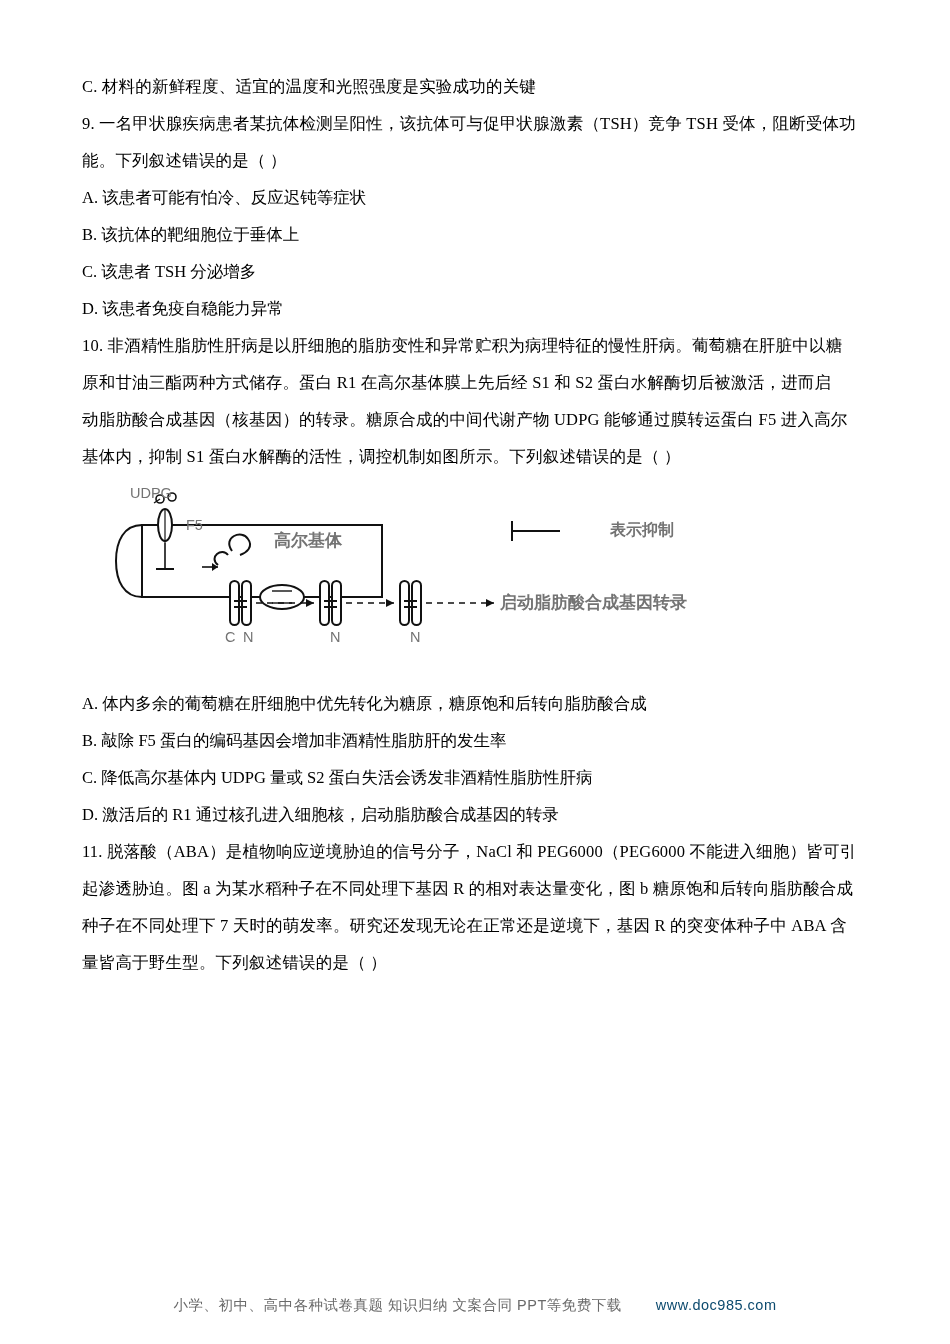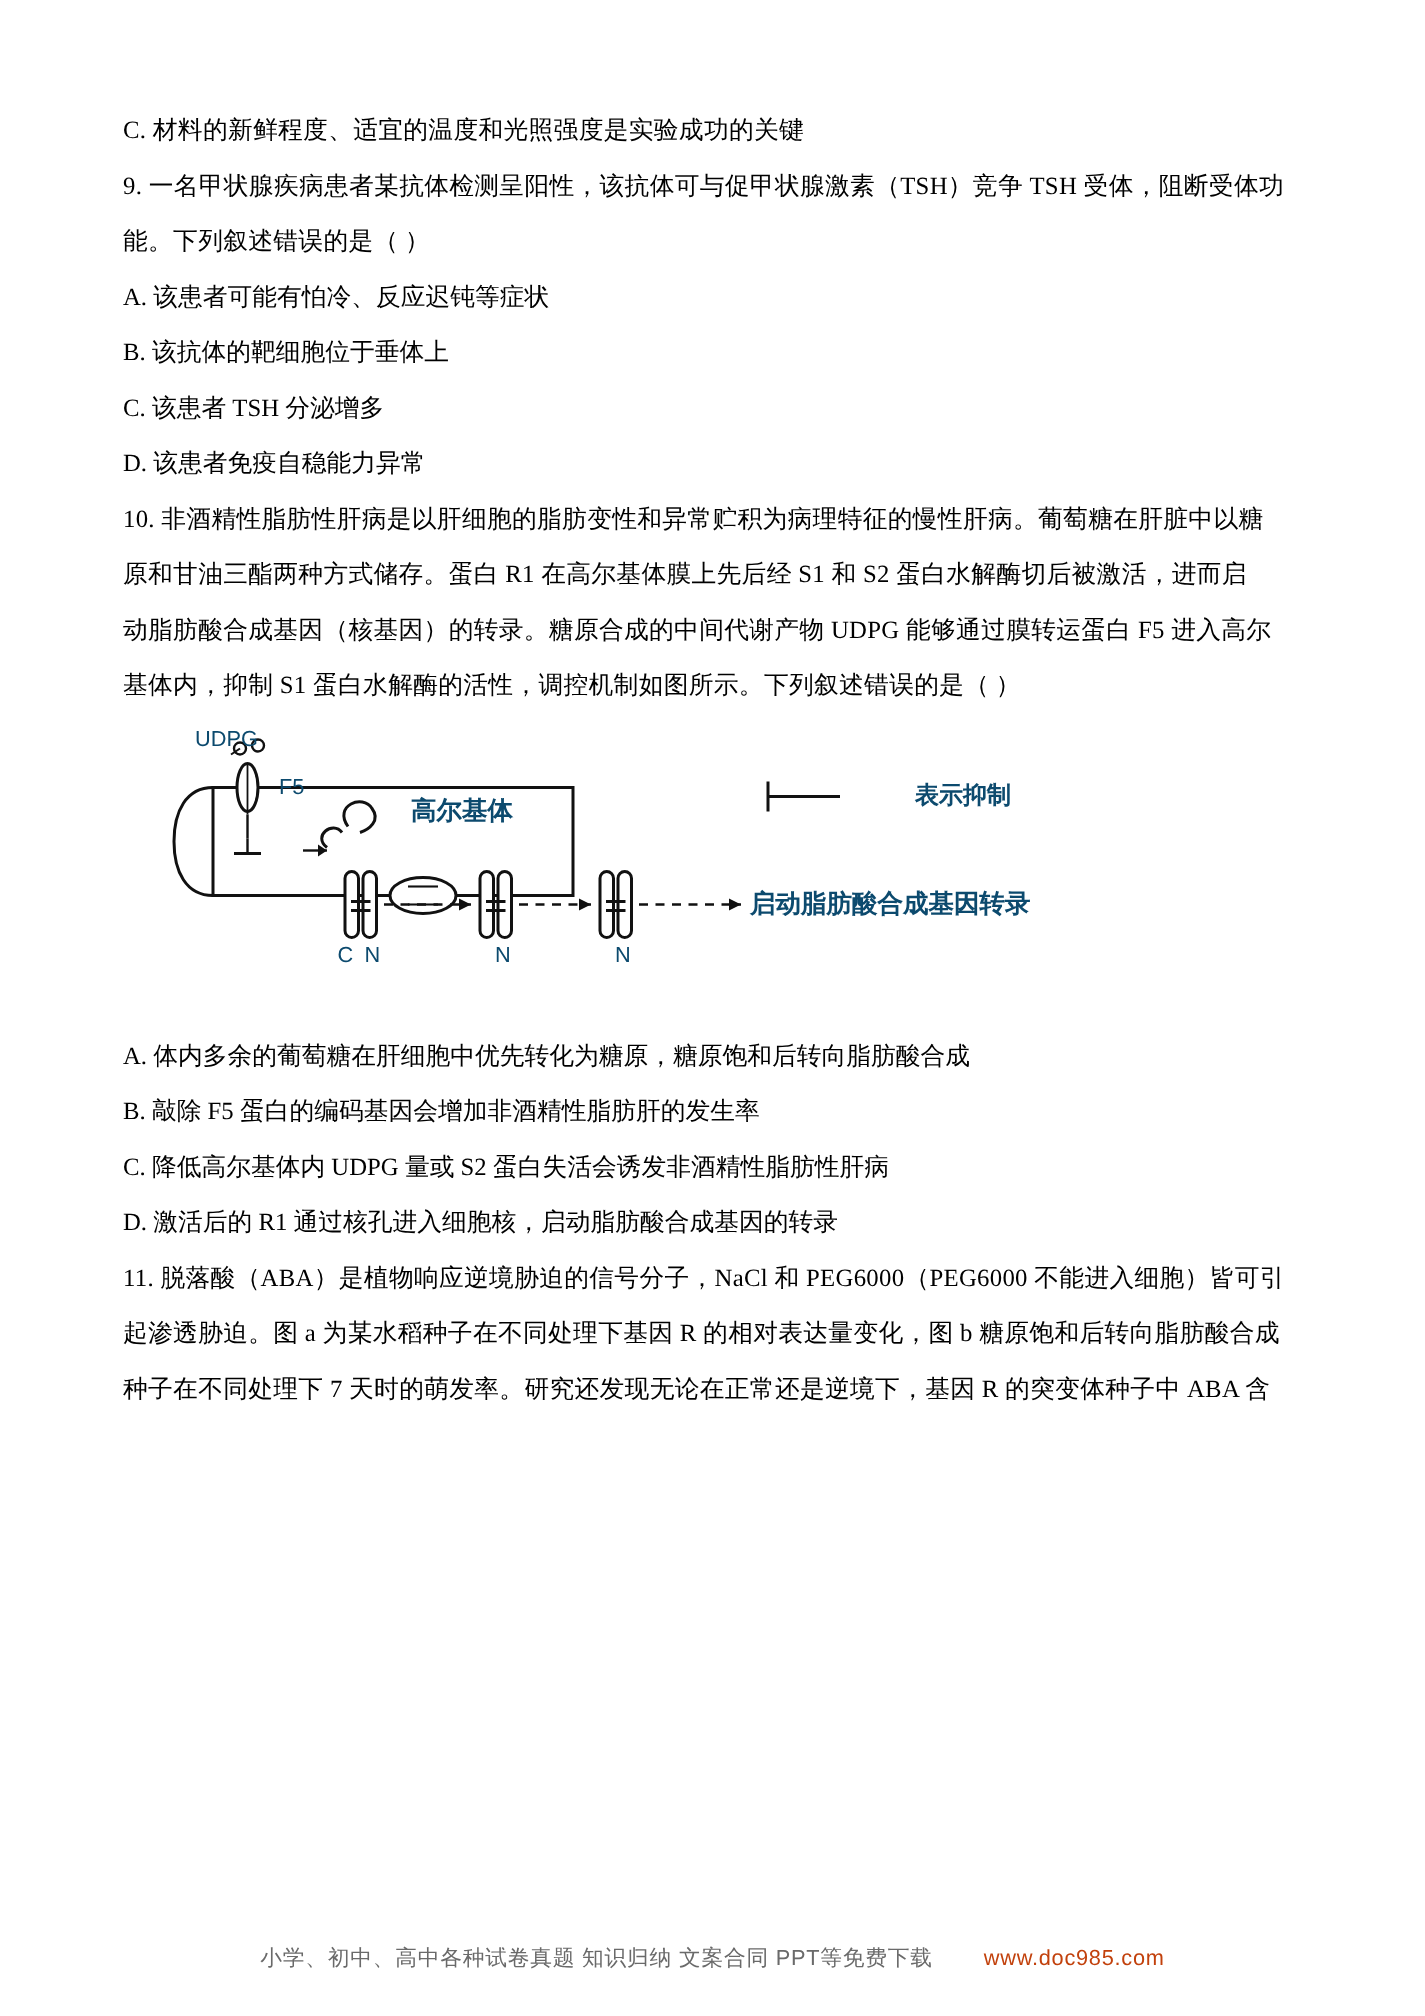--- a/index.html
+++ b/index.html
@@ -45,21 +45,21 @@
     width: 786px;
     height: 200px;
     margin-top: 6px;
     margin-bottom: 4px;
   }
   .fig-svg { position: absolute; left: 0; top: 0; }
   .fig-label {
     position: absolute;
     font-family: "Liberation Sans", sans-serif;
     font-size: 14.5px;
-    color: #0c4a6e;
+    color: #737373;
     white-space: nowrap;
   }
   .fig-label.bold {
     font-weight: bold;
     font-size: 16px;
     margin-left: 44px;
   }
   .fig-label.big {
     font-weight: bold;
     font-size: 17px;
@@ -71,21 +71,21 @@
     left: 0;
     top: 1296px;
     width: 950px;
     text-align: center;
     font-size: 14.5px;
     color: #6a6a6a;
     font-family: "Liberation Sans", sans-serif;
     letter-spacing: 0.5px;
   }
   .footer .site {
-    color: #c2410c;
+    color: #0c4a6e;
   }
   .footer .gap { display:inline-block; width: 34px; }
 </style>
 </head>
 <body>
 
 <div class="page">
   <div class="content">
 
     <div class="line">C. 材料的新鲜程度、适宜的温度和光照强度是实验成功的关键</div>
@@ -175,19 +175,20 @@
     </div>
 
     <div class="opt">A. 体内多余的葡萄糖在肝细胞中优先转化为糖原，糖原饱和后转向脂肪酸合成</div>
     <div class="opt">B. 敲除 F5 蛋白的编码基因会增加非酒精性脂肪肝的发生率</div>
     <div class="opt">C. 降低高尔基体内 UDPG 量或 S2 蛋白失活会诱发非酒精性脂肪性肝病</div>
     <div class="opt">D. 激活后的 R1 通过核孔进入细胞核，启动脂肪酸合成基因的转录</div>
 
     <div class="line">11. 脱落酸（ABA）是植物响应逆境胁迫的信号分子，NaCl 和 PEG6000（PEG6000 不能进入细胞）皆可引</div>
     <div class="line">起渗透胁迫。图 a 为某水稻种子在不同处理下基因 R 的相对表达量变化，图 b 糖原饱和后转向脂肪酸合成</div>
     <div class="line">种子在不同处理下 7 天时的萌发率。研究还发现无论在正常还是逆境下，基因 R 的突变体种子中 ABA 含</div>
+    <div class="line">量皆高于野生型。下列叙述错误的是（      ）</div>
 
   </div>
 
   <div class="footer">
     <span>小学、初中、高中各种试卷真题  知识归纳  文案合同  PPT等免费下载</span><span class="gap"></span><span class="site">www.doc985.com</span>
   </div>
 </div>
 
 </body></html>

